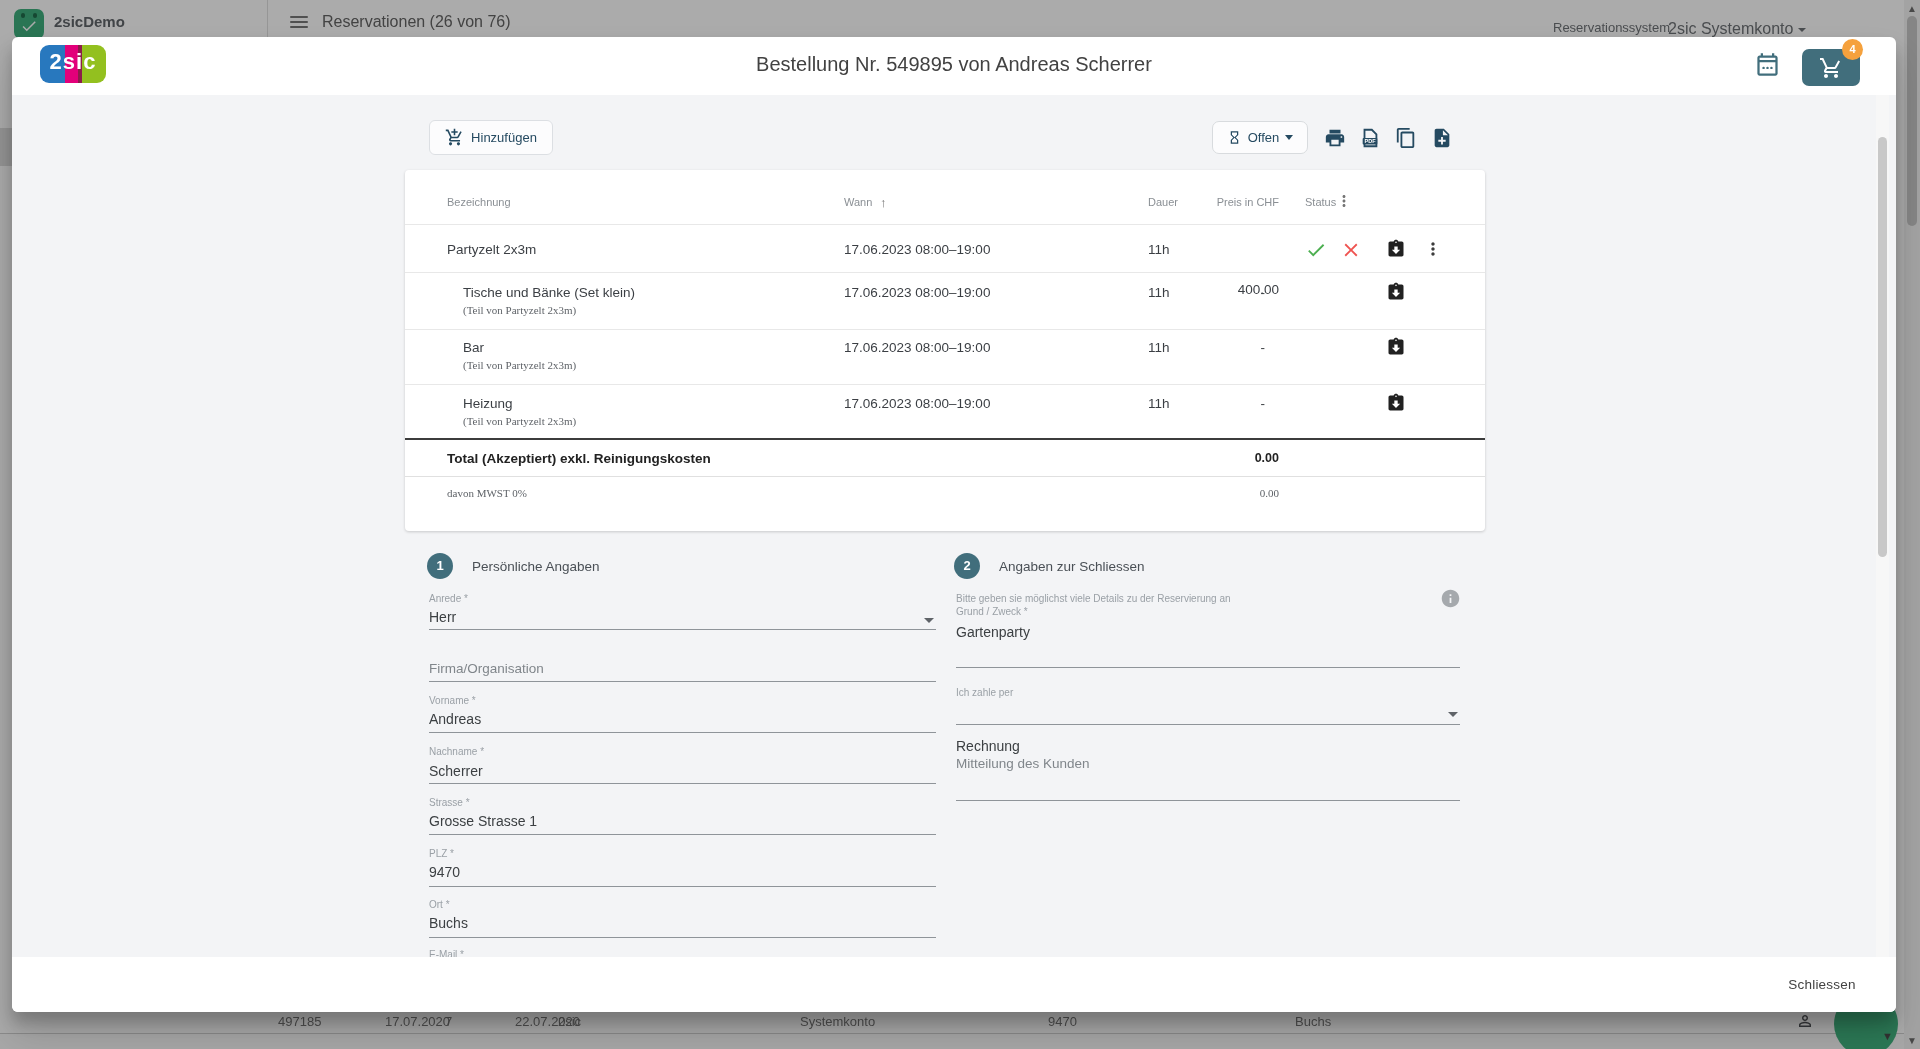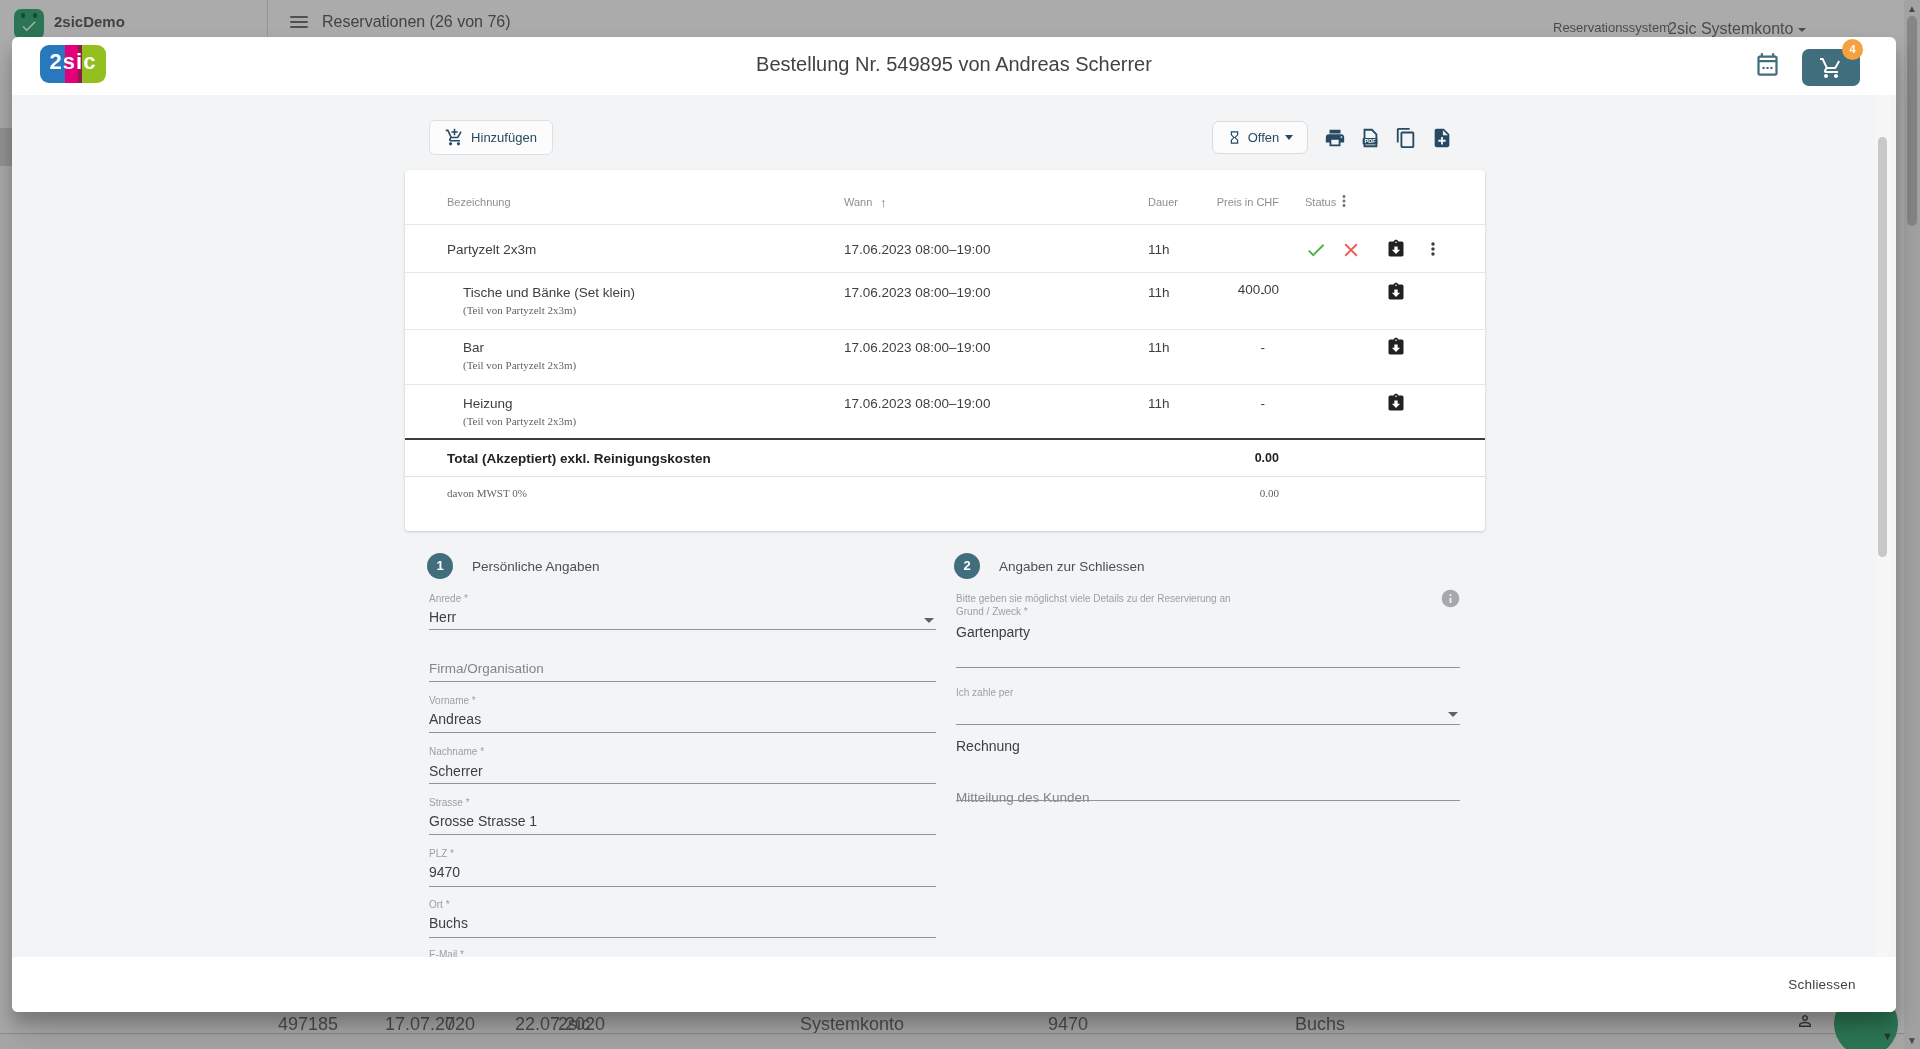--- a/index.html
+++ b/index.html
@@ -15,21 +15,21 @@
   .bg-appicon svg{position:absolute;left:4px;top:8px;}
   .bg-appname{position:absolute;left:54px;top:13px;font-size:15px;font-weight:700;color:#5f6368;}
   .hamburger{position:absolute;left:290px;top:16px;width:18px;height:14px;cursor:pointer;}
   .hamburger i{display:block;height:2px;background:#757575;margin-bottom:3px;border-radius:1px;}
   .bg-title{position:absolute;left:322px;top:13px;font-size:16px;color:#616161;}
   .bg-link-sys{position:absolute;left:1553px;top:20px;font-size:13px;color:#6d7175;}
   .bg-link-acct{position:absolute;left:1668px;top:20px;font-size:16px;color:#6d7175;}
   .caret-dn{display:inline-block;width:0;height:0;border-left:4px solid transparent;border-right:4px solid transparent;border-top:4px solid #6d7175;margin-left:5px;vertical-align:middle;}
   .bg-selected-item{position:absolute;left:0;top:128px;width:267px;height:38px;background:#dcdcdc;}
   .bg-bottomrow{position:absolute;left:0;top:1012px;width:1920px;height:37px;background:#fff;}
-  .bg-cell{position:absolute;top:1014px;font-size:18px;color:#757575;white-space:nowrap;}
+  .bg-cell{position:absolute;top:1014px;font-size:13px;color:#757575;white-space:nowrap;}
   .bg-hline{position:absolute;left:0;top:1033px;width:1904px;height:1px;background:#cfcfcf;}
   .bg-footerband{position:absolute;left:0;top:1034px;width:1904px;height:15px;background:#fafafa;}
   .bg-fab{position:absolute;left:1834px;top:992px;width:64px;height:64px;border-radius:50%;background:#3fb37e;}
   .bg-person{position:absolute;left:1796px;top:1012px;}
   .pg-scrollbar{position:absolute;left:1904px;top:0;width:16px;height:1049px;background:#f3f3f3;}
   .pg-scroll-thumb{position:absolute;left:1907px;top:16px;width:10px;height:210px;background:#c6c6c6;border-radius:5px;}
   .pg-arrow{position:absolute;font-size:10px;color:#6a6a6a;left:1907px;}
   .inner-grid-arrow{position:absolute;left:1882px;top:1030px;font-size:11px;color:#4a4a4a;}
   
   #overlay{position:absolute;inset:0;background:rgba(10,10,10,0.34);z-index:5;}
@@ -322,19 +322,19 @@
       <svg width="21" height="21" viewBox="0 0 24 24">
           <path fill="#a5a9ad" d="M12 2C6.48 2 2 6.48 2 12s4.48 10 10 10 10-4.48 10-10S17.52 2 12 2zm1 15h-2v-6h2v6zm0-8h-2V7h2v2z"></path>
         </svg>
     </div>
 
     <div class="flabel" style="left:944px;top:650px;">Ich zahle per</div>
     <div class="fvalue" style="left:944px;top:666px;margin-top:35px;">Rechnung</div>
     <div class="sel-caret" style="left:1436px;top:675px;"></div>
     <div class="uline" style="left:944px;top:687px;width:504px;"></div>
 
-    <div class="fplaceholder" style="left:944px;top:719px;margin-top:34px;">Mitteilung des Kunden</div>
+    <div class="fplaceholder" style="left:944px;top:719px;">Mitteilung des Kunden</div>
     <div class="uline" style="left:944px;top:763px;width:504px;"></div>
 
     <div class="dlg-footer"></div>
     <div class="btn-close">Schliessen</div>
   </div>
 </div>
 
 </body></html>

